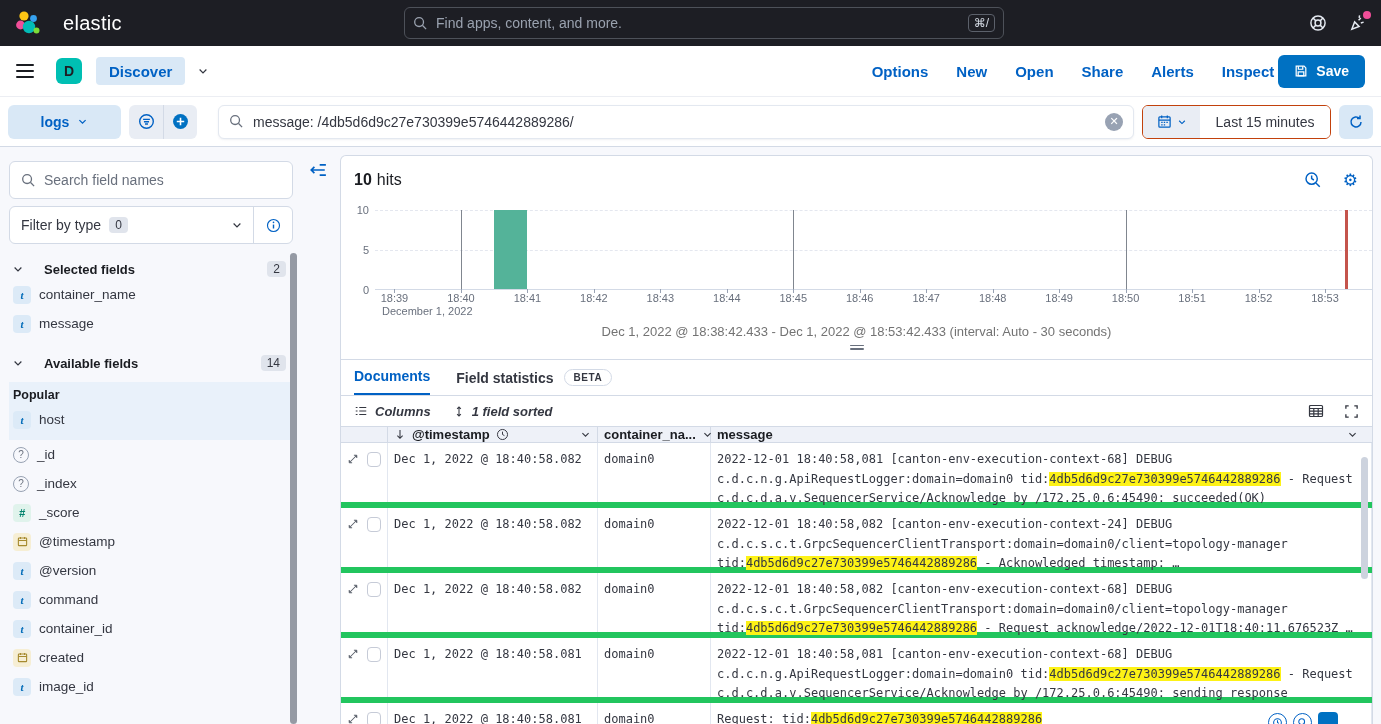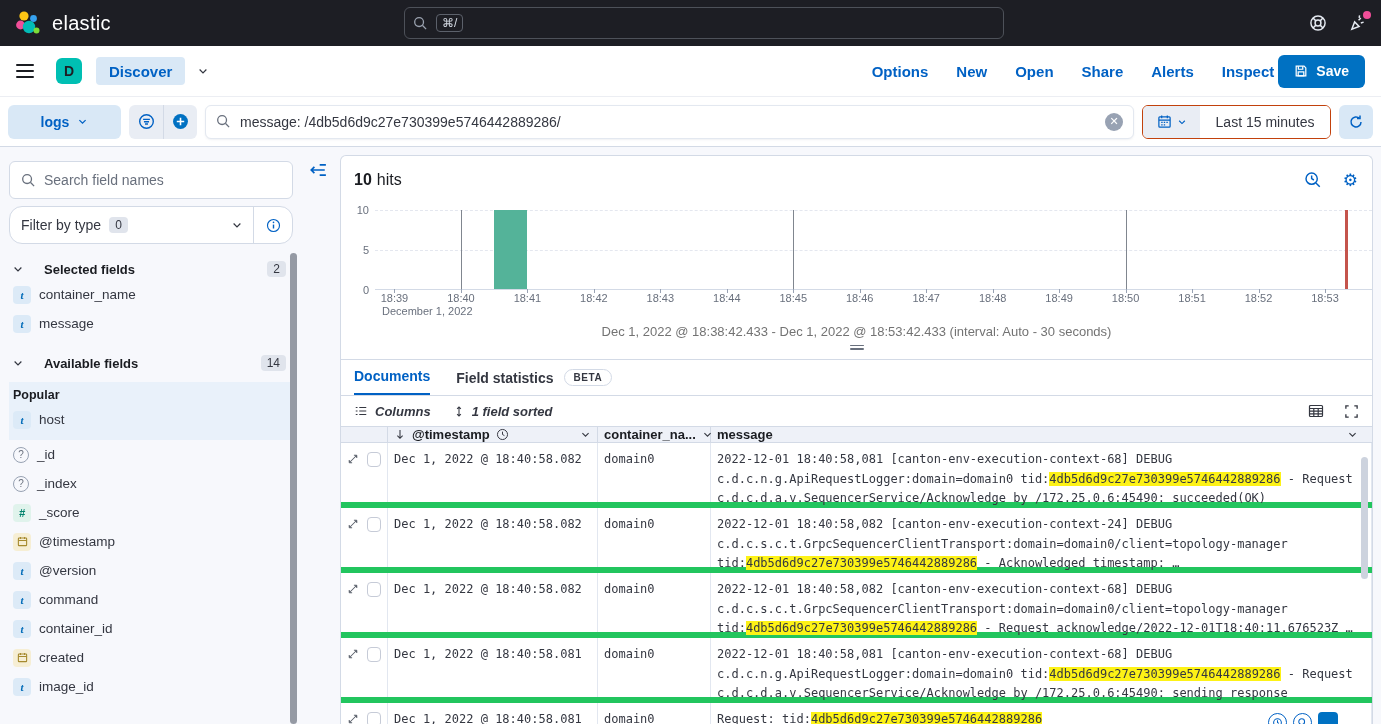--- a/index.html
+++ b/index.html
@@ -5,21 +5,21 @@
   * { margin:0; padding:0; box-sizing:border-box; }
   html,body { width:1381px; height:724px; overflow:hidden; }
   body {
     font-family:"Liberation Sans",sans-serif;
     font-size:14px; color:#343741; background:#f7f8fc; position:relative;
   }
   svg { display:block; }
 
   
   .top-header { height:46px; background:#1d1e24; display:flex; align-items:center; position:relative; padding:0 14px; }
-  .brand { display:flex; align-items:center; gap:12px; }
+  .brand { display:flex; align-items:center; gap:23px; }
   .brand-name { color:#fff; font-size:20px; letter-spacing:.3px; }
   .global-search {
     position:absolute; left:404px; top:7px; width:600px; height:32px;
     background:#1d1e24; border:1px solid #4d5159; border-radius:6px;
     display:flex; align-items:center; padding:0 8px; gap:8px; color:#9aa2af;
   }
   .global-search .placeholder { flex:1; font-size:14px; }
   .kbd { border:1px solid #5c616b; border-radius:4px; font-size:12px; padding:1px 5px; color:#d4dae3; }
   .top-right { margin-left:auto; display:flex; align-items:center; gap:22px; }
   .top-icon { position:relative; color:#e6ebf2; }
@@ -40,38 +40,38 @@
               height:33px; padding:0 16px; border-radius:6px; display:flex; align-items:center; gap:8px; cursor:pointer; }
 
   
   .query-bar { height:50px; background:#fff; border-bottom:1px solid #d3dae6; display:flex; align-items:center; padding:0 8px; gap:8px; }
   .dv-btn { width:113px; height:34px; background:#d9e8f6; border-radius:6px; display:flex; align-items:center;
             justify-content:center; gap:8px; color:#0061c4; font-weight:600; cursor:pointer; }
   .filter-group { height:34px; width:68px; background:#e9edf4; border-radius:6px; display:flex; overflow:hidden; }
   .filter-group .seg { width:34px; display:flex; align-items:center; justify-content:center; cursor:pointer; }
   .filter-group .seg + .seg { border-left:1px solid #d3dae6; }
   .query-input { flex:1; height:34px; border:1px solid #e3e8f0; border-radius:6px; display:flex; align-items:center;
-                 padding:0 10px; gap:9px; background:#fff; box-shadow:0 1px 2px rgba(152,162,179,.15); }
+                 padding:0 10px; gap:9px; background:#fff; box-shadow:0 1px 2px rgba(152,162,179,.15);margin-left:13px; }
   .query-text { flex:1; font-size:14px; color:#343741; }
   .clear-btn { width:18px; height:18px; border-radius:50%; background:#98a2b3; color:#fff; font-size:11px;
                display:flex; align-items:center; justify-content:center; cursor:pointer; }
   .date-picker { height:34px; border:1px solid #c2410c; border-radius:6px; display:flex; overflow:hidden; }
   .date-picker .cal-seg { width:57px; background:#e9edf4; display:flex; align-items:center; justify-content:center; gap:5px; cursor:pointer; }
   .date-picker .range-seg { width:130px; background:#fff; display:flex; align-items:center; justify-content:center; font-size:14px; cursor:pointer; }
   .refresh-btn { width:34px; height:34px; background:#d9e8f6; border-radius:6px; display:flex; align-items:center;
                  justify-content:center; color:#0061c4; cursor:pointer; }
 
   
   .body-wrap { display:flex; height:577px; position:relative; }
 
   
   .sidebar { width:302px; padding:14px 9px 0 9px; position:relative; flex-shrink:0; }
   .sb-search { height:38px; background:#fff; border:1px solid #d3dae6; border-radius:6px;
                display:flex; align-items:center; gap:8px; padding:0 11px; color:#69707d; }
-  .sb-filter { margin-top:7px; height:38px; background:#fff; border:1px solid #d3dae6; border-radius:13px;
+  .sb-filter { margin-top:7px; height:38px; background:#fff; border:1px solid #d3dae6; border-radius:6px;
                display:flex; align-items:center; padding:0 0 0 11px; }
   .sb-filter .lbl { font-size:14px; color:#343741; }
   .count-badge { background:#e0e4ec; border-radius:4px; font-size:12px; padding:1px 6px; margin-left:8px; color:#343741; }
   .sb-filter .chev { margin-left:auto; margin-right:10px; color:#343741; }
   .sb-filter .divider { width:1px; height:100%; background:#d3dae6; }
   .sb-filter .info { width:38px; display:flex; align-items:center; justify-content:center; color:#0061c4; }
   .sb-section-head { margin-top:14px; display:flex; align-items:center; gap:20px; padding:0 3px; height:22px; }
   .sb-section-head .title { font-weight:bold; font-size:13px; color:#1a1c21; }
   .sb-section-head .count-badge { margin-left:auto; margin-right:4px; }
   .field-item { height:29px; display:flex; align-items:center; gap:8px; padding:0 4px; cursor:pointer; }
@@ -166,20 +166,21 @@
     </span>
     <span class="brand-name">elastic</span>
   </div>
   <div class="global-search">
     <span>
       <svg width="15" height="15" viewBox="0 0 16 16" fill="none" stroke="#9aa2af" stroke-width="1.4">
         <circle cx="6.5" cy="6.5" r="4.7"></circle>
           <path d="M10.2 10.2 L14 14"></path>
       </svg>
     </span>
+    <span class="placeholder">Find apps, content, and more.</span>
     <span class="kbd">⌘/</span>
   </div>
   <div class="top-right">
     <span class="top-icon">
       <svg width="18" height="18" viewBox="0 0 16 16" fill="none" stroke="currentColor" stroke-width="1.3">
         <circle cx="8" cy="8" r="6.3"></circle>
           <circle cx="8" cy="8" r="2.6"></circle>
         <path d="M3.6 3.6l2.5 2.5M12.4 3.6l-2.5 2.5M3.6 12.4l2.5-2.5M12.4 12.4l-2.5-2.5"></path>
       </svg>
     </span>

